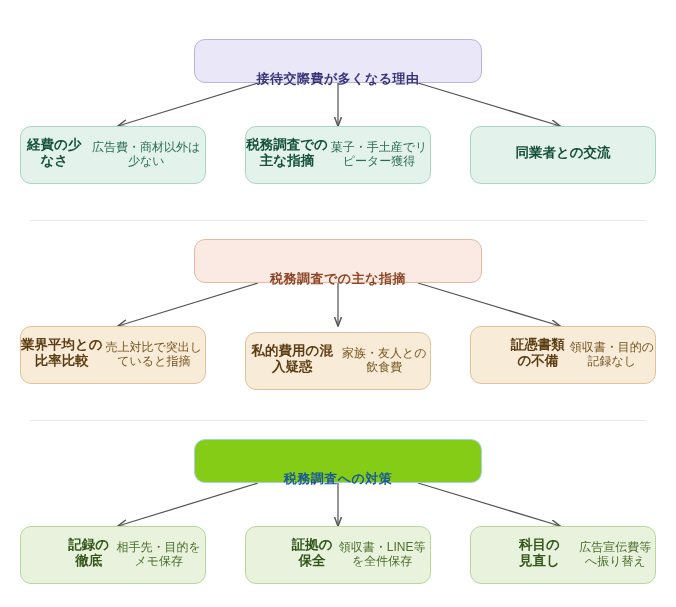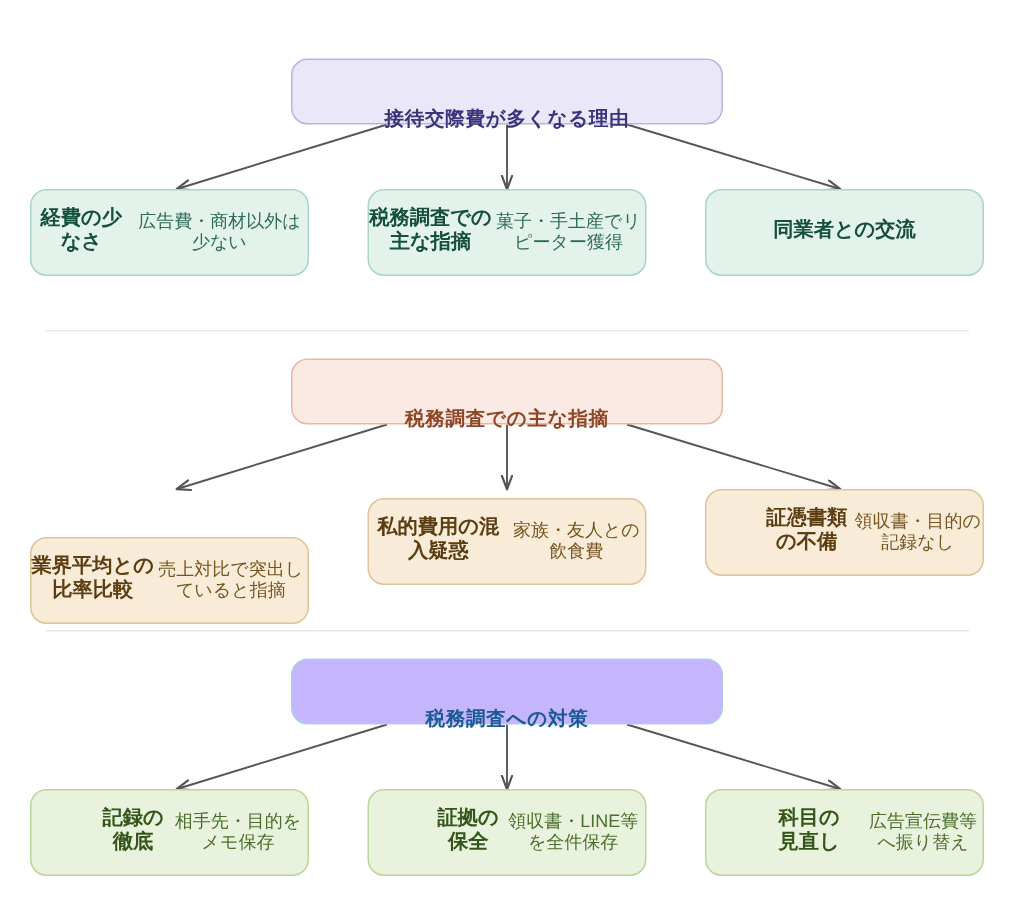--- a/index.html
+++ b/index.html
@@ -111,21 +111,21 @@
   .s2 .root-label { color: #8d4726; }
   .s2 .child-node {
     background: #f8ecd9;
     border-color: #ddc49a;
   }
   .s2 .child-title { color: #5d3d12; }
   .s2 .child-sub { color: #77551f; }
 
   
   .s3 .root-node {
-    background: #c4b5fd;
+    background: #84cc16;
     border-color: #a8cfe9;
     justify-content: center;
   }
   .s3 .root-label { color: #1b5a95; }
   .s3 .child-node {
     background: #e9f2dd;
     border-color: #b9d79b;
     padding-left: 44px;
   }
   .s3 .child-title { color: #33571a; }
@@ -180,21 +180,21 @@
     </div>
   </div>
 
   <div class="divider" style="top:220px;"></div>
 
   <div class="section s2" style="top:200px;height:220px;">
     <div class="root-node" style="top:39px;">
       <span class="root-label">税務調査での主な指摘</span>
     </div>
 
-    <div class="child-node c0" style="top:126px;margin-top:32px;">
+    <div class="child-node c0" style="top:126px;">
       <span class="child-title">業界平均との比率比較</span>
       <span class="child-sub">売上対比で突出していると指摘</span>
     </div>
     <div class="child-node c1" style="top:132px;">
       <span class="child-title">私的費用の混入疑惑</span>
       <span class="child-sub">家族・友人との飲食費</span>
     </div>
     <div class="child-node c2" style="top:126px;padding-left:36px;">
       <span class="child-title">証憑書類の不備</span>
       <span class="child-sub">領収書・目的の記録なし</span>

